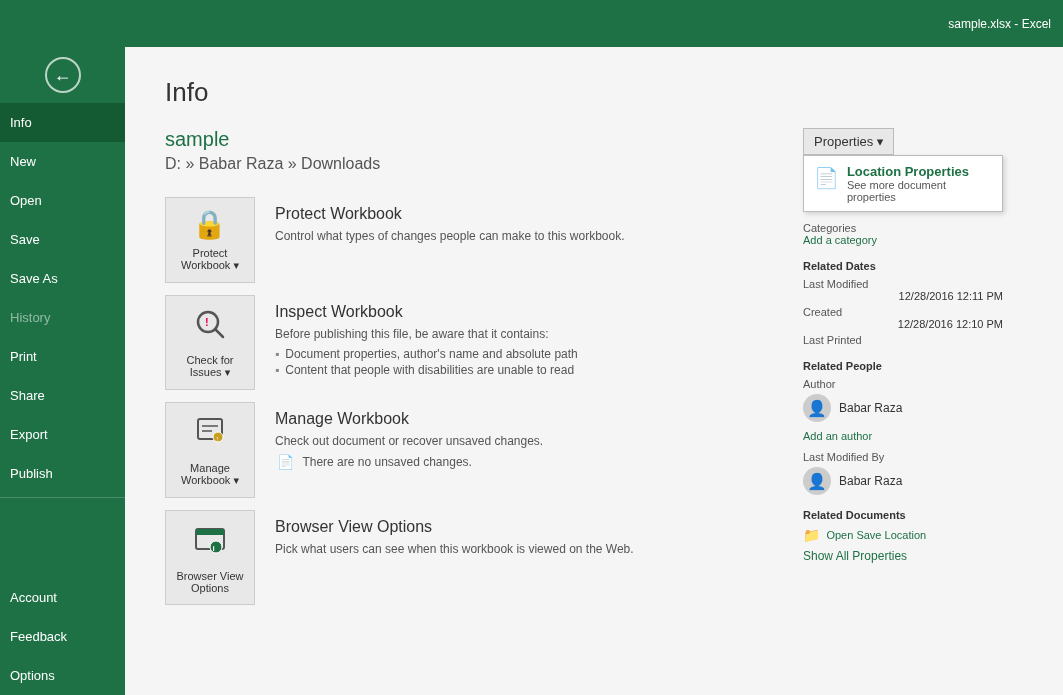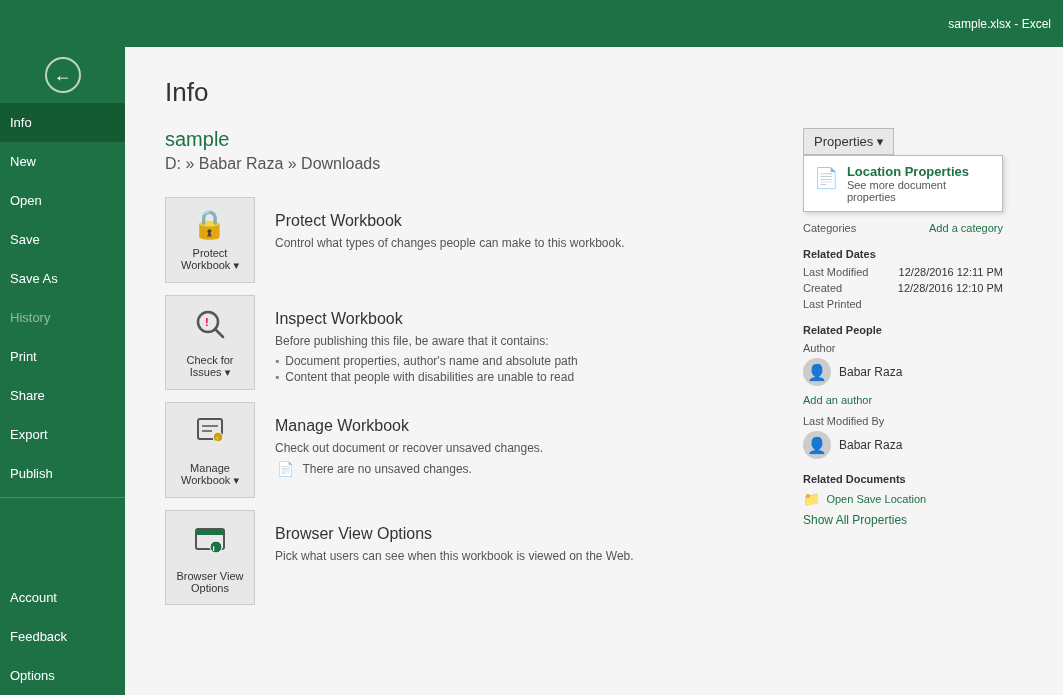--- a/index.html
+++ b/index.html
@@ -133,21 +133,20 @@
     }
 
     .section-icon {
       font-size: 28px;
       margin-bottom: 6px;
     }
 
     .section-content {
       flex: 1;
       padding-top: 8px;
-      margin-top: 7px;
     }
 
     .section-title {
       font-size: 16px;
       font-weight: 400;
       color: #333;
       margin-bottom: 6px;
     }
 
     .section-desc {
@@ -233,20 +232,21 @@
       font-weight: 600;
       color: #333;
       margin: 14px 0 6px 0;
     }
 
     .prop-row {
       display: flex;
       justify-content: space-between;
       font-size: 11px;
       margin-bottom: 4px;
+      flex-direction: column;
     }
 
     .prop-label {
       color: #555;
       flex: 1;
     }
 
     .prop-value {
       color: #333;
       text-align: right;

